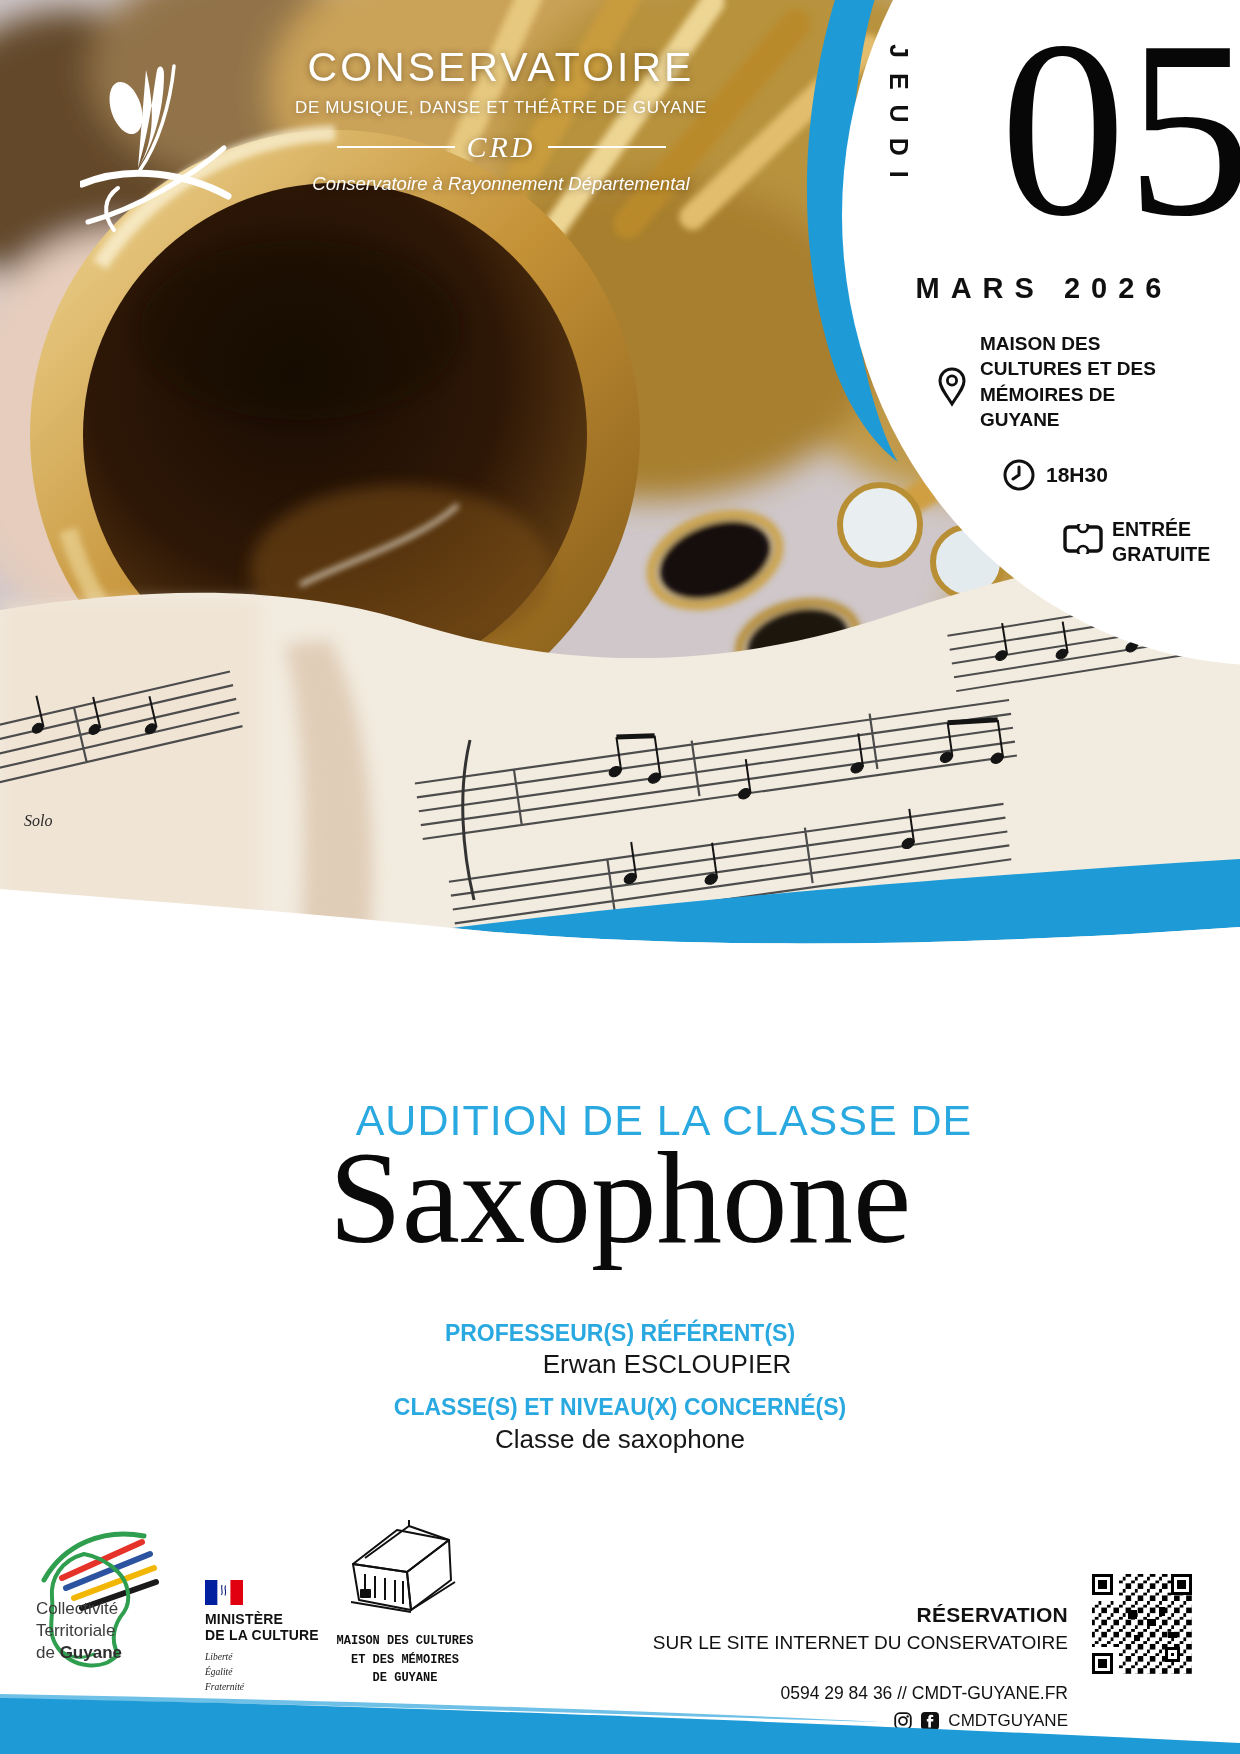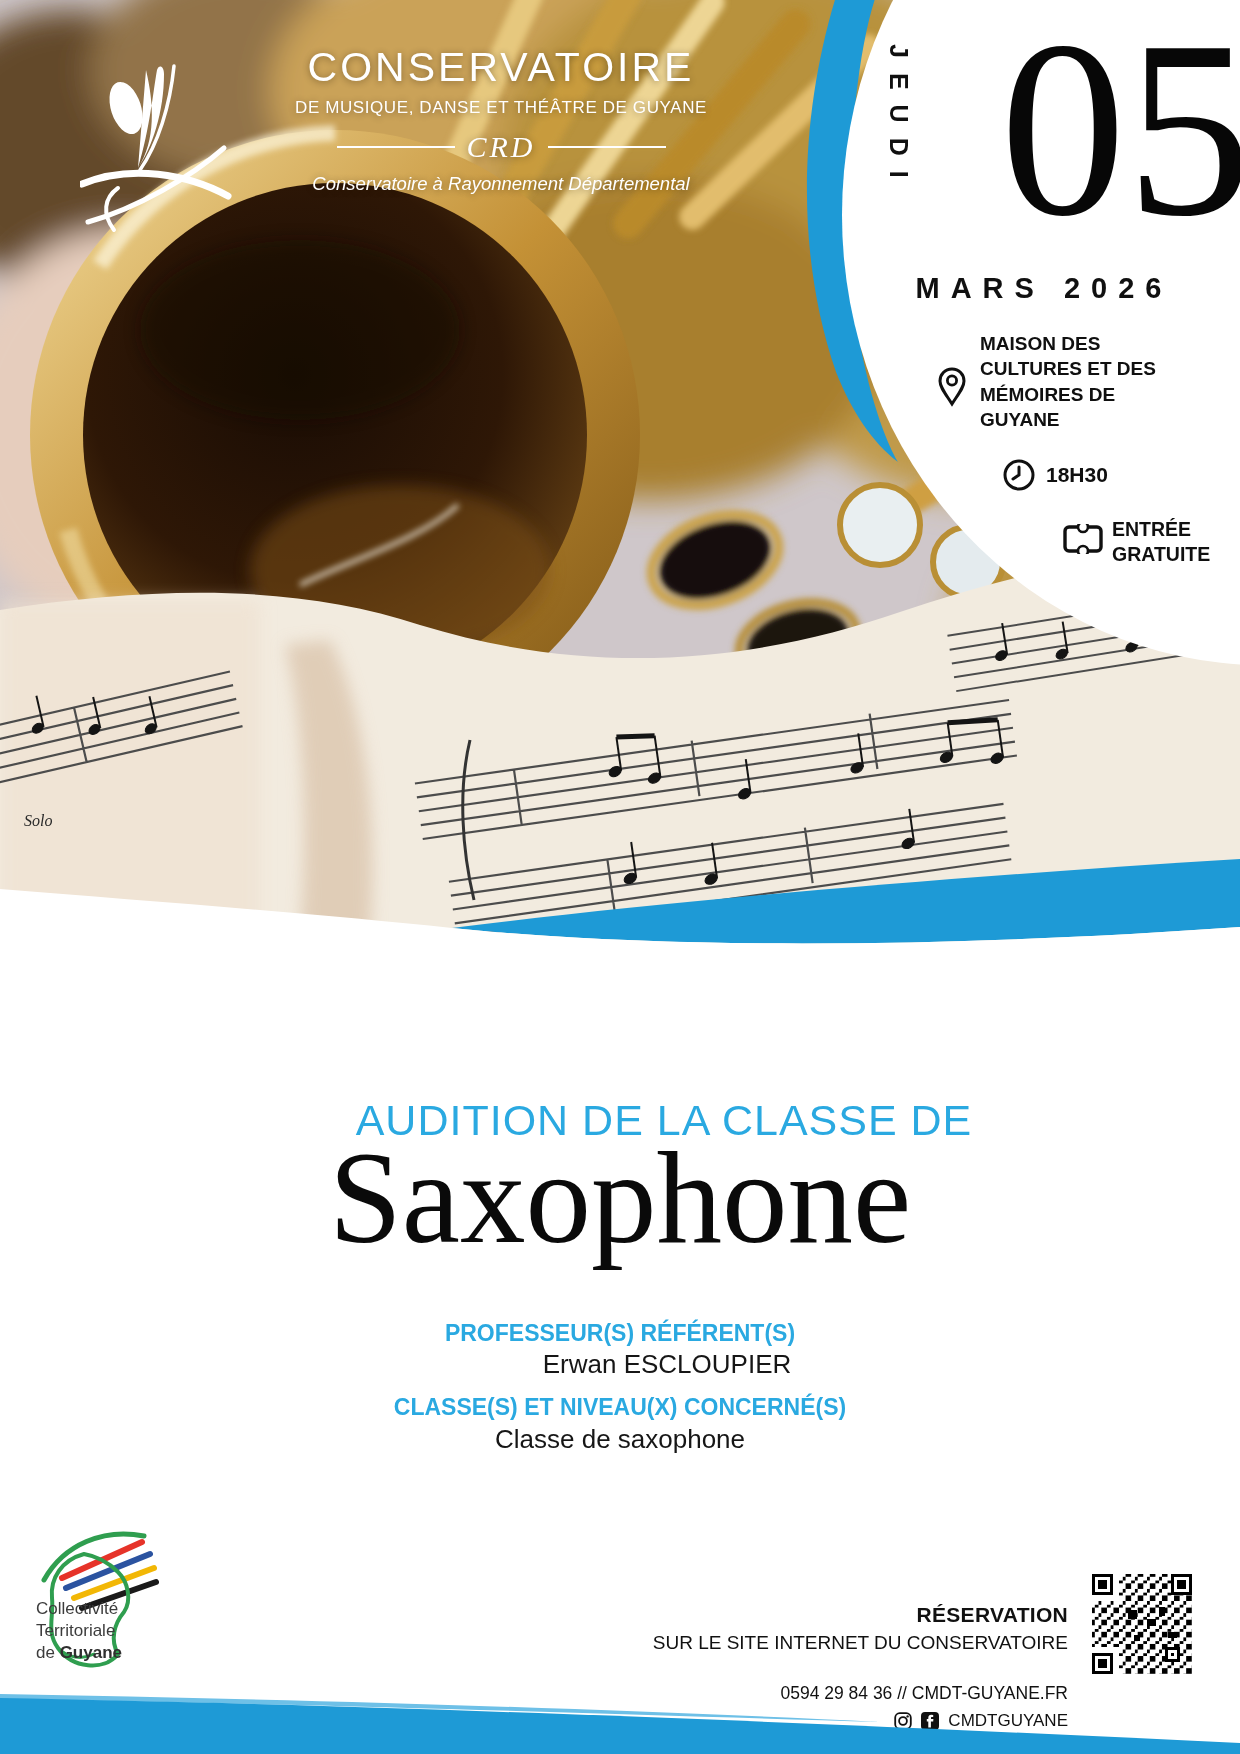--- a/index.html
+++ b/index.html
@@ -281,21 +281,57 @@
       <path d="M60 34 C38 40 26 58 28 78 C30 96 22 112 34 128 C48 148 80 152 94 134 C86 120 90 104 100 92 C108 80 104 62 94 52 C84 42 72 36 60 34 Z" fill="none" stroke="#2f9e4f" stroke-width="4"></path>
       <path d="M34 128 C44 138 58 140 70 134" fill="none" stroke="#2f9e4f" stroke-width="3"></path>
     </g>
   </svg>
   <div class="ctg-text">
     <span style="display:block">Collectivité</span>
     <span style="display:block">Territoriale</span>
     <span style="display:block"><span>de </span><span class="b">Guyane</span></span>
   </div>
 
-
+  <div class="min-block">
+    <svg width="38" height="25" viewBox="0 0 38 25">
+      <rect width="12.6" height="25" fill="#01209f"></rect>
+      <rect x="12.6" width="12.8" height="25" fill="#ffffff"></rect>
+      <rect x="25.4" width="12.6" height="25" fill="#e1000f"></rect>
+      <path d="M17 5 C15.5 9 18.5 11 16.5 15 M20.5 5.5 C19 9.5 22 11.5 20 15.5" fill="none" stroke="#0f1e7a" stroke-width="1.1"></path>
+    </svg>
+    <div class="min-title">
+      <span style="display:block">MINISTÈRE</span>
+      <span style="display:block">DE LA CULTURE</span>
+    </div>
+    <div class="min-motto">
+      <span style="display:block">Liberté</span>
+      <span style="display:block">Égalité</span>
+      <span style="display:block">Fraternité</span>
+    </div>
+  </div>
+
+  <div class="maison-block">
+    <svg width="120" height="100" viewBox="0 0 120 100" style="margin:0 auto;">
+      <g fill="none" stroke="#101010" stroke-width="2" stroke-linejoin="round">
+        <path d="M8 46 L52 12 L104 22 L62 54 Z"></path>
+        <path d="M20 40 L64 8 L104 22"></path>
+        <path d="M64 8 V2"></path>
+        <path d="M104 22 L106 62 L66 92 L62 54 Z"></path>
+        <path d="M8 46 L62 54 L66 92 L14 82 Z"></path>
+        <path d="M20 56 V78 M30 58 V80 M40 60 V82 M50 62 V84 M58 63 V86"></path>
+        <path d="M6 84 L66 94 M66 92 L110 64"></path>
+        <rect x="16" y="72" width="9" height="7" fill="#101010"></rect>
+      </g>
+    </svg>
+    <div class="maison-lines">
+      <span style="display:block">MAISON DES CULTURES</span>
+      <span style="display:block">ET DES MÉMOIRES</span>
+      <span style="display:block">DE GUYANE</span>
+    </div>
+  </div>
 
   <div class="resa">
     <div class="resa-title">RÉSERVATION</div>
     <div class="resa-sub">SUR LE SITE INTERNET DU CONSERVATOIRE</div>
     <div class="resa-phone">0594 29 84 36 // CMDT-GUYANE.FR</div>
     <div class="resa-social">
       <svg width="18" height="18" viewBox="0 0 18 18">
         <rect x="1.2" y="1.2" width="15.6" height="15.6" rx="4.5" fill="none" stroke="#111" stroke-width="1.8"></rect>
         <circle cx="9" cy="9" r="3.9" fill="none" stroke="#111" stroke-width="1.8"></circle>
         <circle cx="13.6" cy="4.4" r="1.2" fill="#111"></circle>

